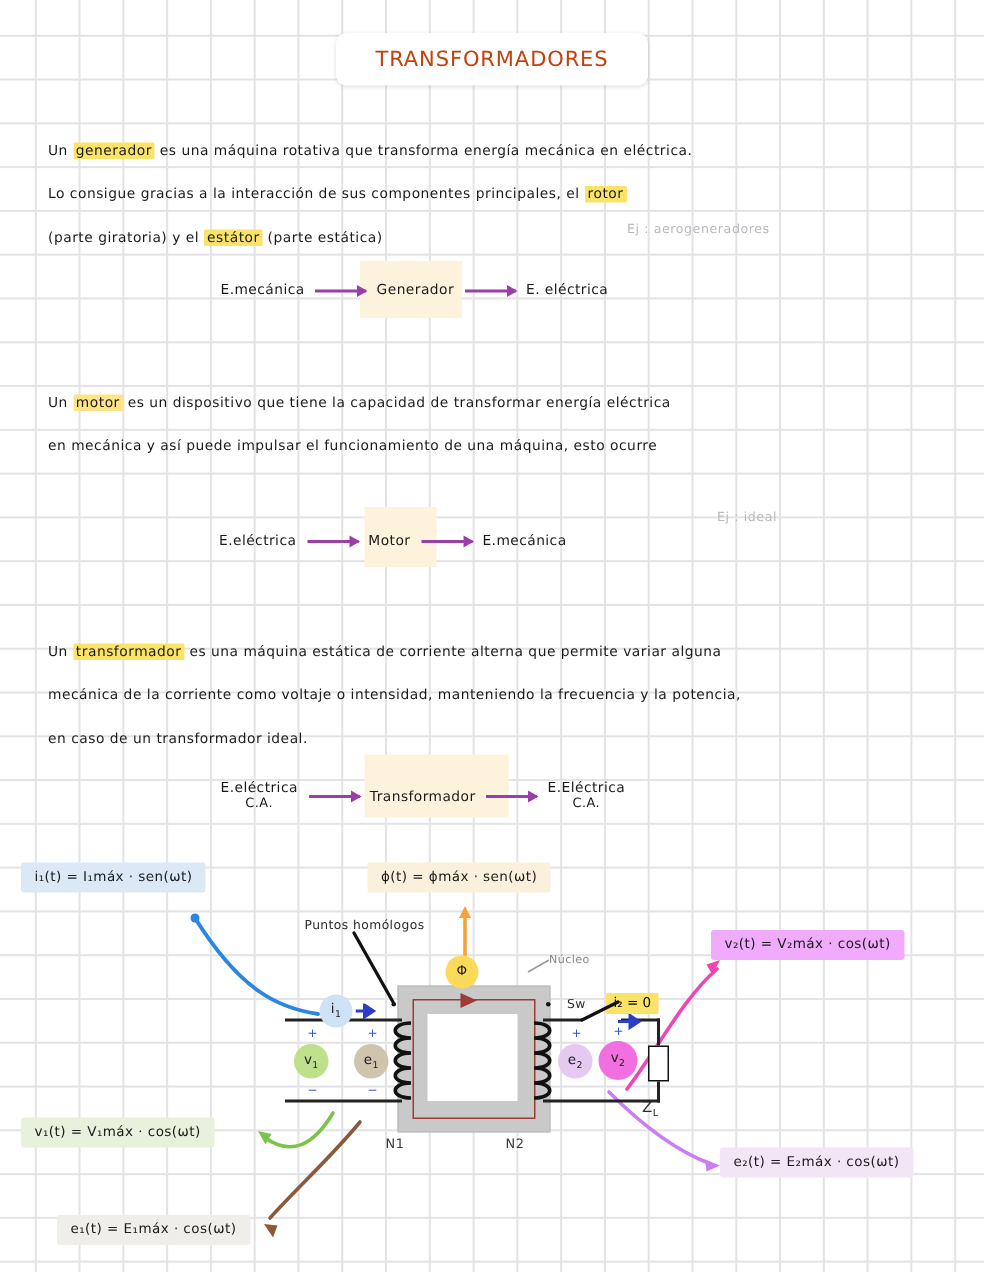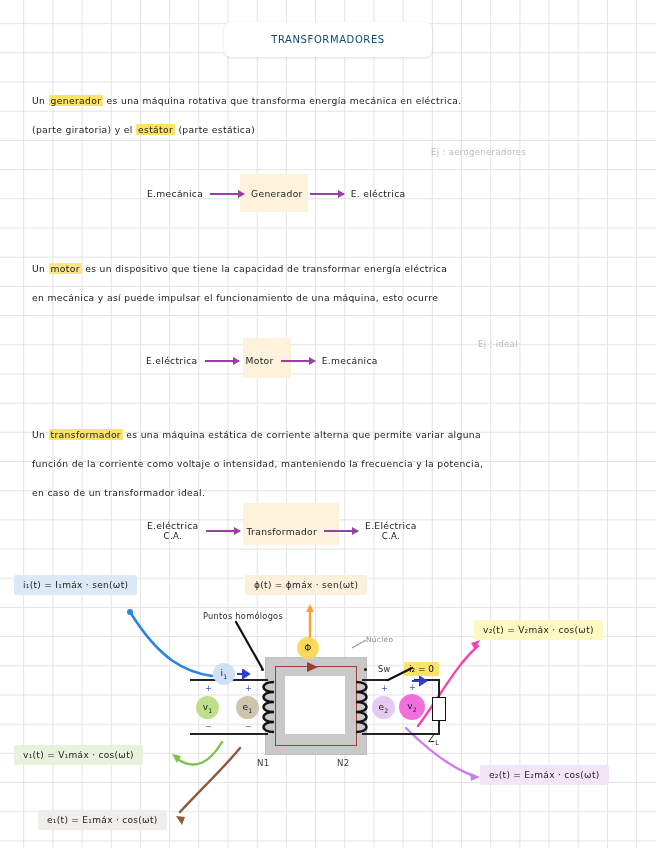--- a/index.html
+++ b/index.html
@@ -20,21 +20,21 @@
   .layer{position:absolute;inset:0;z-index:2;}
 
   
   .title-card{
     position:absolute;left:224px;top:22px;width:208px;height:35px;
     background:#ffffff;border-radius:7px;
     box-shadow:0 1px 3px rgba(0,0,0,.13);
     display:flex;align-items:center;justify-content:center;
   }
   .title-card span{
-    color:#0c4a6e;font-size:10px;letter-spacing:.6px;font-weight:500;
+    color:#c2410c;font-size:14px;letter-spacing:.6px;font-weight:500;
   }
 
   
   .para{position:absolute;font-size:9.2px;color:#1a1a1a;letter-spacing:.35px;line-height:29px;}
   .para .ln{display:block;white-space:nowrap;}
   .hl{background:#fbe36a;padding:0 2px;border-radius:1px;}
   .hl-y{background:#fde488;padding:0 2px;border-radius:1px;}
   .faint{color:#b9b9bd;font-size:8.4px;letter-spacing:.4px;}
 
   
@@ -48,21 +48,21 @@
   }
   .flow .tallbox{position:absolute;background:#fdf2dc;z-index:-1;}
 
   
   .chip{
     position:absolute;font-size:9px;color:#1b1b1b;letter-spacing:.3px;
     padding:5px 9px;white-space:nowrap;border-radius:2px;
   }
   .chip-blue{background:#dbe9f7;}
   .chip-cream{background:#fbf0dc;}
-  .chip-pink{background:#fef9c3;}
+  .chip-pink{background:#f0abfc;}
   .chip-green{background:#e7f1dc;}
   .chip-grey{background:#f0eeea;}
   .chip-lilac{background:#f2e6f6;}
 
   
   .core-outer{
     position:absolute;left:265px;top:657px;width:100px;height:96px;
     background:#c9c9c9;border:1px solid #bdbdbd;
   }
   .core-inner{
@@ -96,23 +96,24 @@
 <div class="grid"></div>
 
 <div class="layer">
 
   <div class="title-card">
     <span>TRANSFORMADORES</span>
   </div>
 
   <div class="para" style="left:32px;top:86px;">
     <span class="ln">Un <span class="hl">generador</span> es una máquina rotativa que transforma energía mecánica en eléctrica.</span>
+    <span class="ln">Lo consigue gracias a la interacción de sus componentes principales, el <span class="hl">rotor</span></span>
     <span class="ln">(parte giratoria) y el <span class="hl">estátor</span> (parte estática)</span>
   </div>
-  <div class="para faint" style="left:431px;top:138px;">Ej : aerogeneradores</div>
+  <div class="para faint" style="left:418px;top:138px;">Ej : aerogeneradores</div>
 
   <div class="flow" style="left:147px;top:188px;">
     <div class="tallbox" style="left:93px;top:-14px;width:68px;height:38px;"></div>
     <span class="node">E.mecánica</span>
     <span class="arrow"></span>
     <span class="node">Generador</span>
     <span class="arrow"></span>
     <span class="node">E. eléctrica</span>
   </div>
 
@@ -126,21 +127,21 @@
     <div class="tallbox" style="left:97px;top:-17px;width:48px;height:40px;"></div>
     <span class="node">E.eléctrica</span>
     <span class="arrow"></span>
     <span class="node">Motor</span>
     <span class="arrow"></span>
     <span class="node">E.mecánica</span>
   </div>
 
   <div class="para" style="left:32px;top:420px;">
     <span class="ln">Un <span class="hl">transformador</span> es una máquina estática de corriente alterna que permite variar alguna</span>
-    <span class="ln">función de la corriente como voltaje o intensidad, manteniendo la frecuencia y la potencia,</span>
+    <span class="ln">mecánica de la corriente como voltaje o intensidad, manteniendo la frecuencia y la potencia,</span>
     <span class="ln">en caso de un transformador ideal.</span>
   </div>
 
   <div class="flow" style="left:147px;top:520px;">
     <div class="tallbox" style="left:96px;top:-17px;width:96px;height:42px;"></div>
     <span class="node">
       <span>E.eléctrica</span>
       <span class="sub">C.A.</span>
     </span>
     <span class="arrow"></span>

